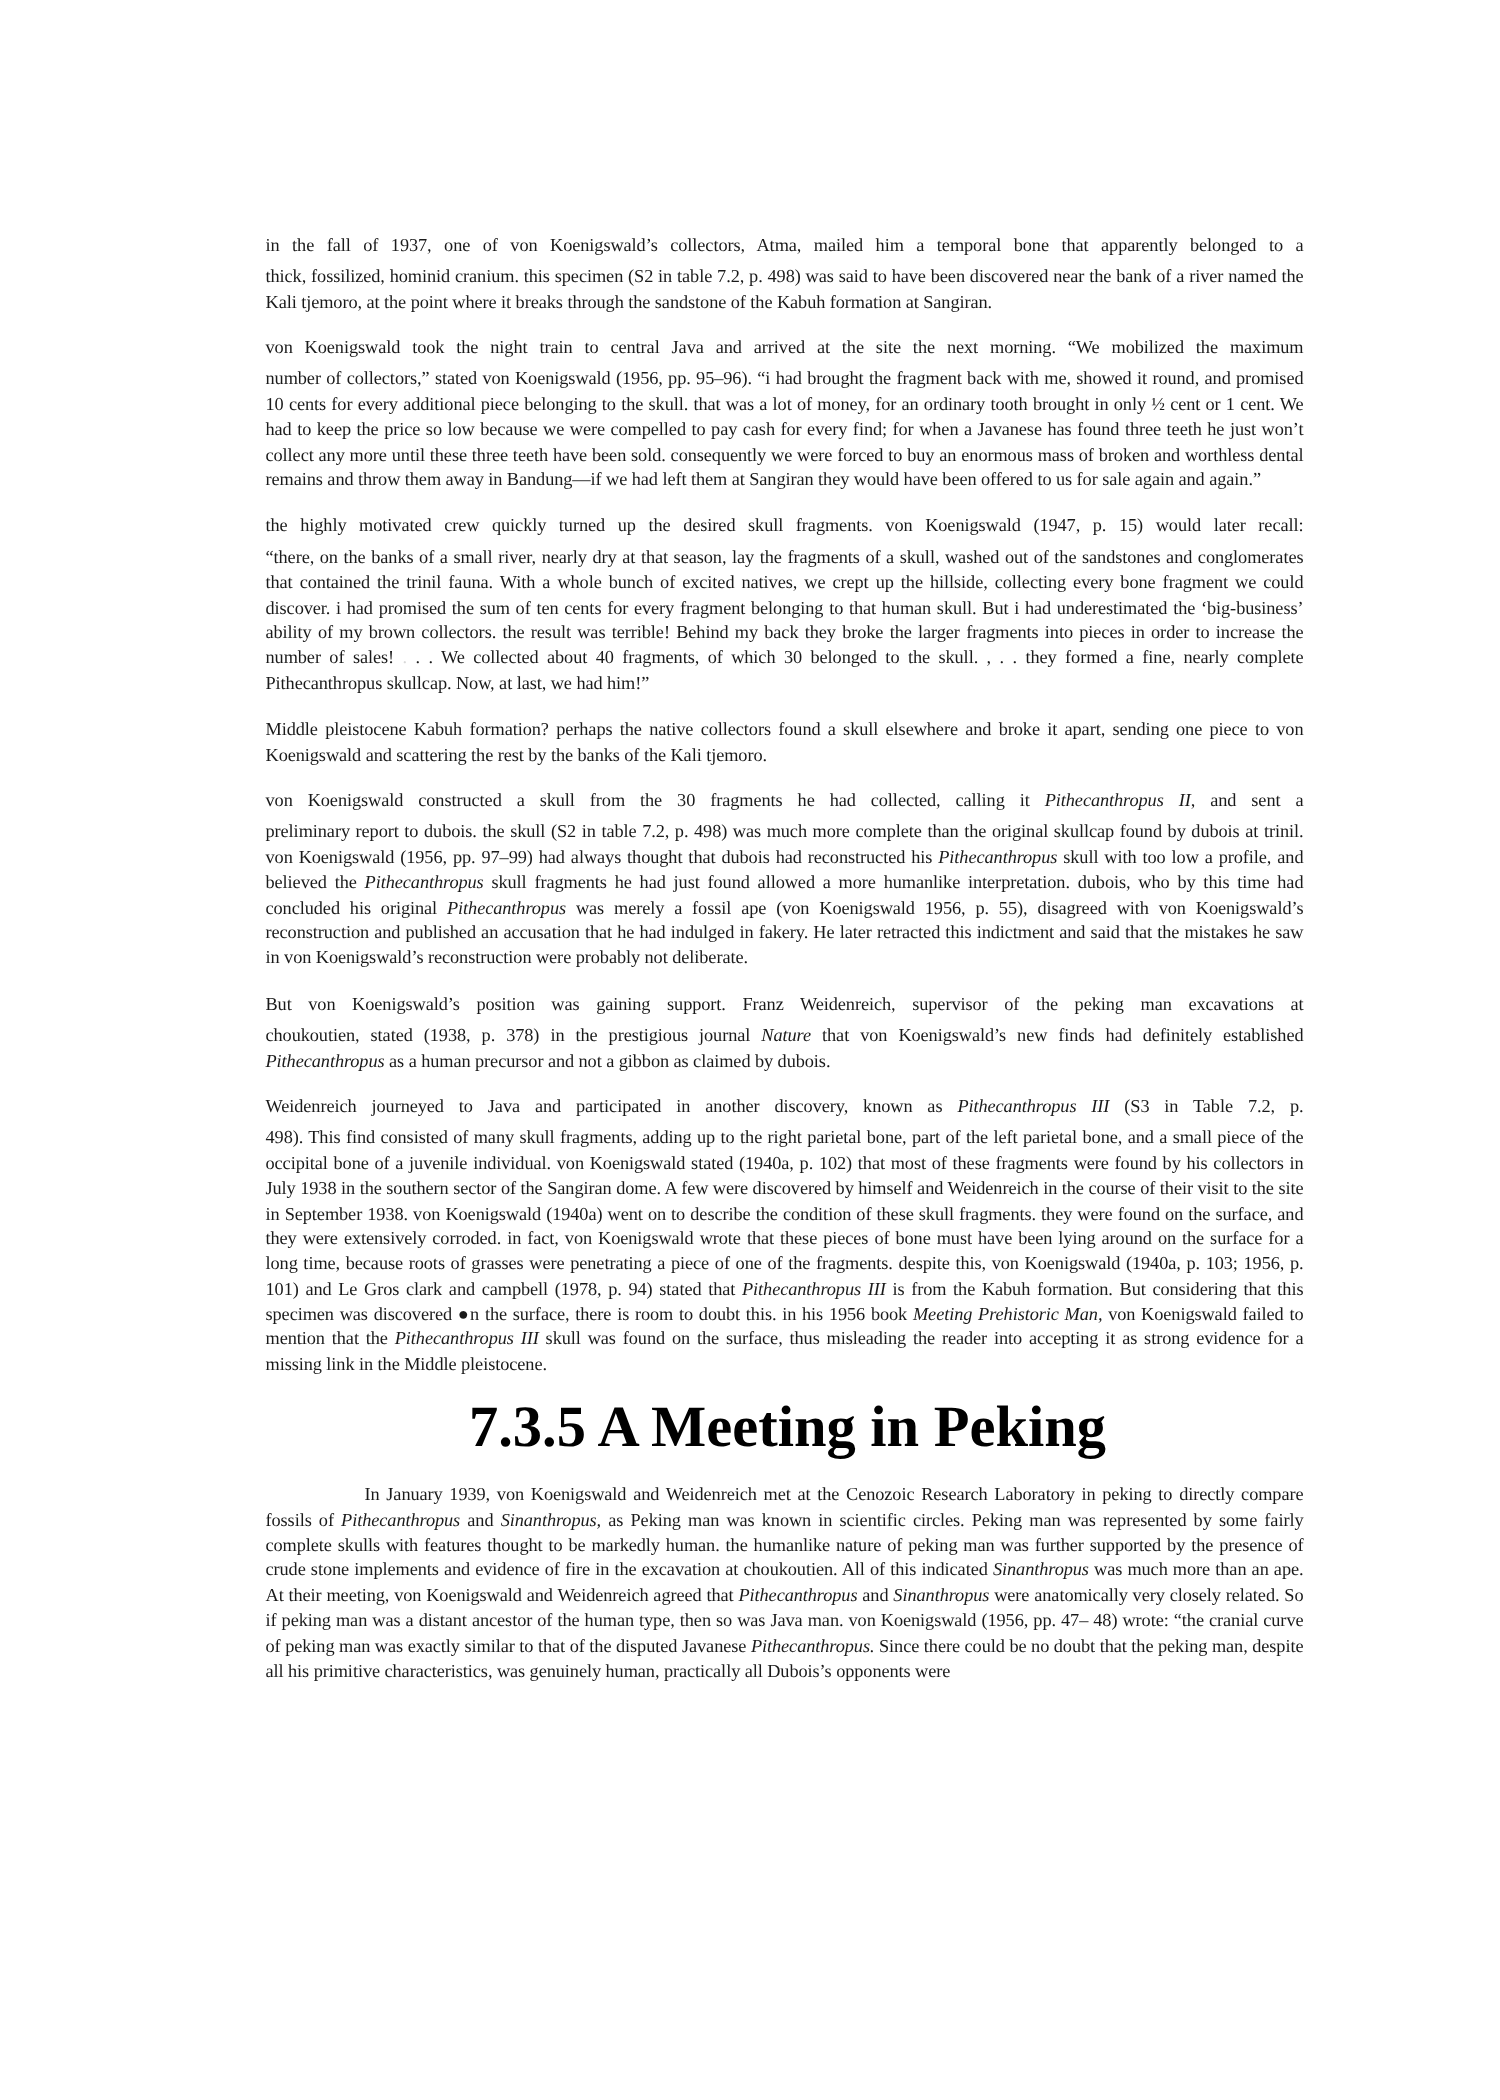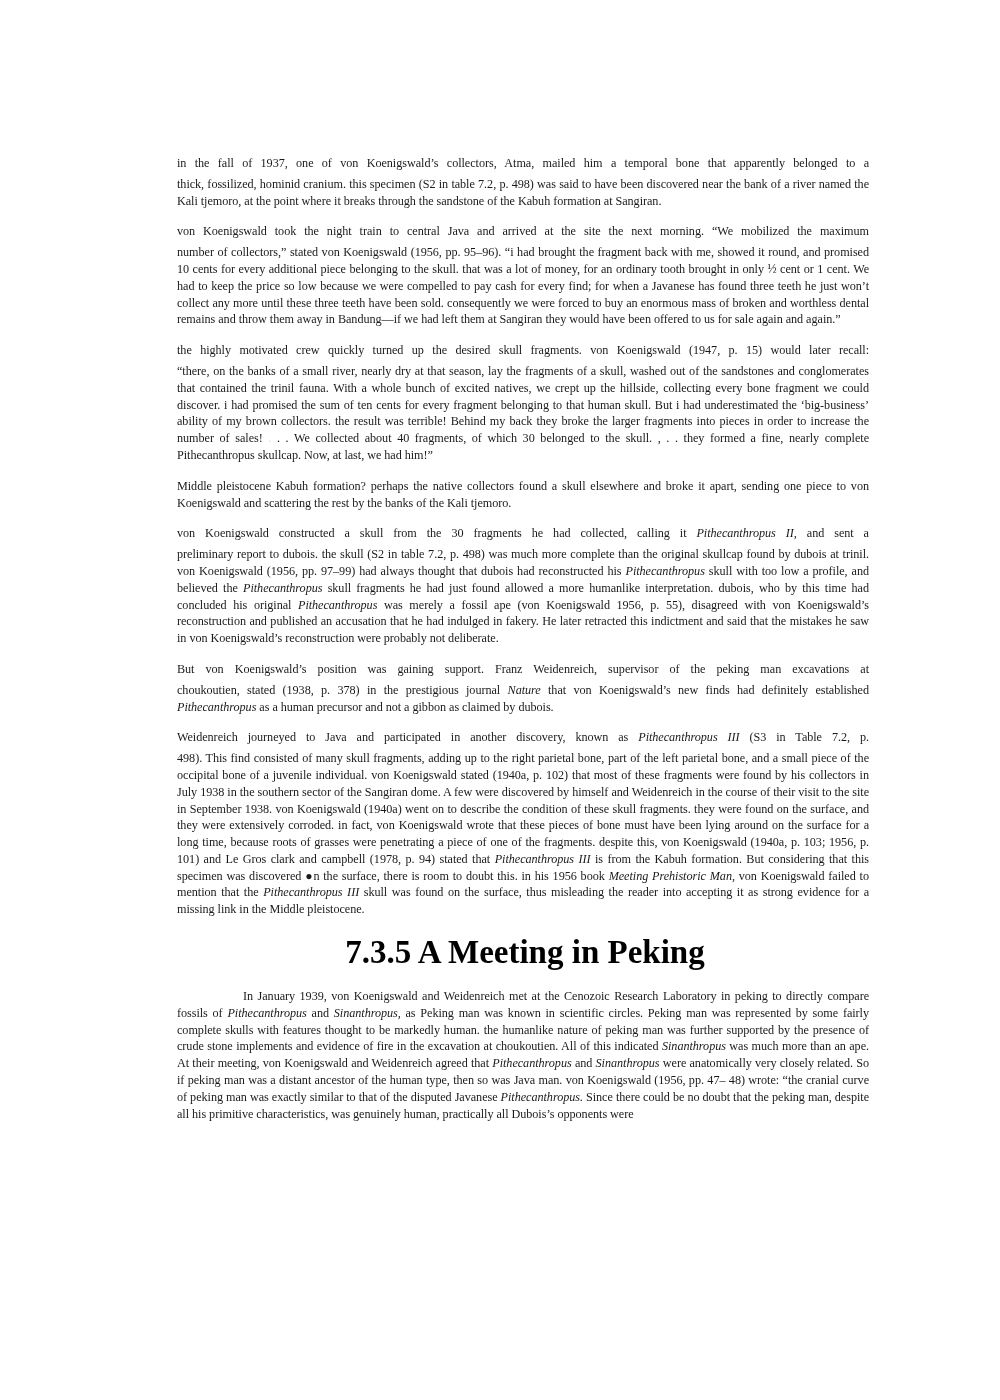--- a/index.html
+++ b/index.html
@@ -35,21 +35,21 @@
       text-align-last: justify;
       margin-bottom: 4px;
     }
     .para.indent {
       text-indent: 66px;
     }
     em { font-style: italic; }
     .heading {
       font-family: "Liberation Serif", "DejaVu Serif", serif;
       font-weight: bold;
-      font-size: 33px;
+      font-size: 39px;
       line-height: 40px;
       text-align: center;
       margin: 8px 0 16px 0;
       color: #000000;
       padding-left: 4px;
     }
     .fade { color: #d8d8d8; }
   </style>
 </head>
 <body>

